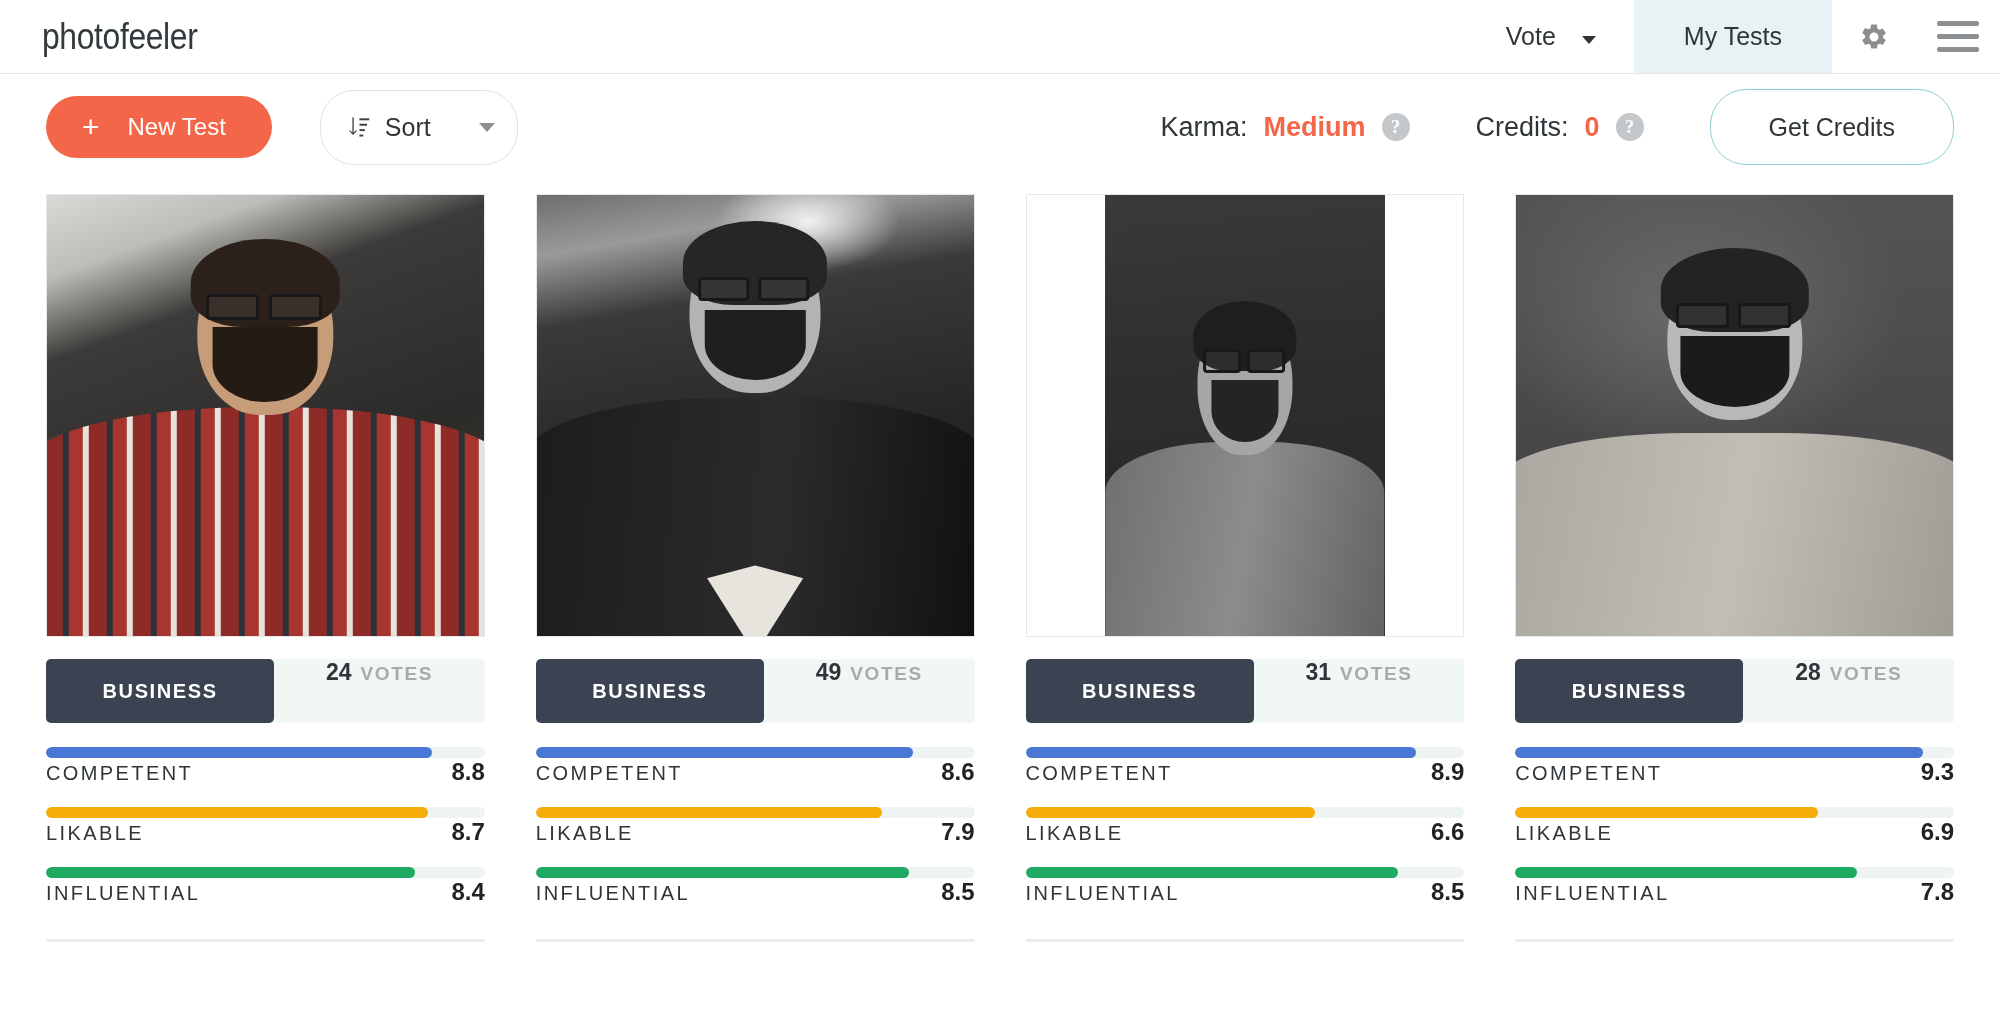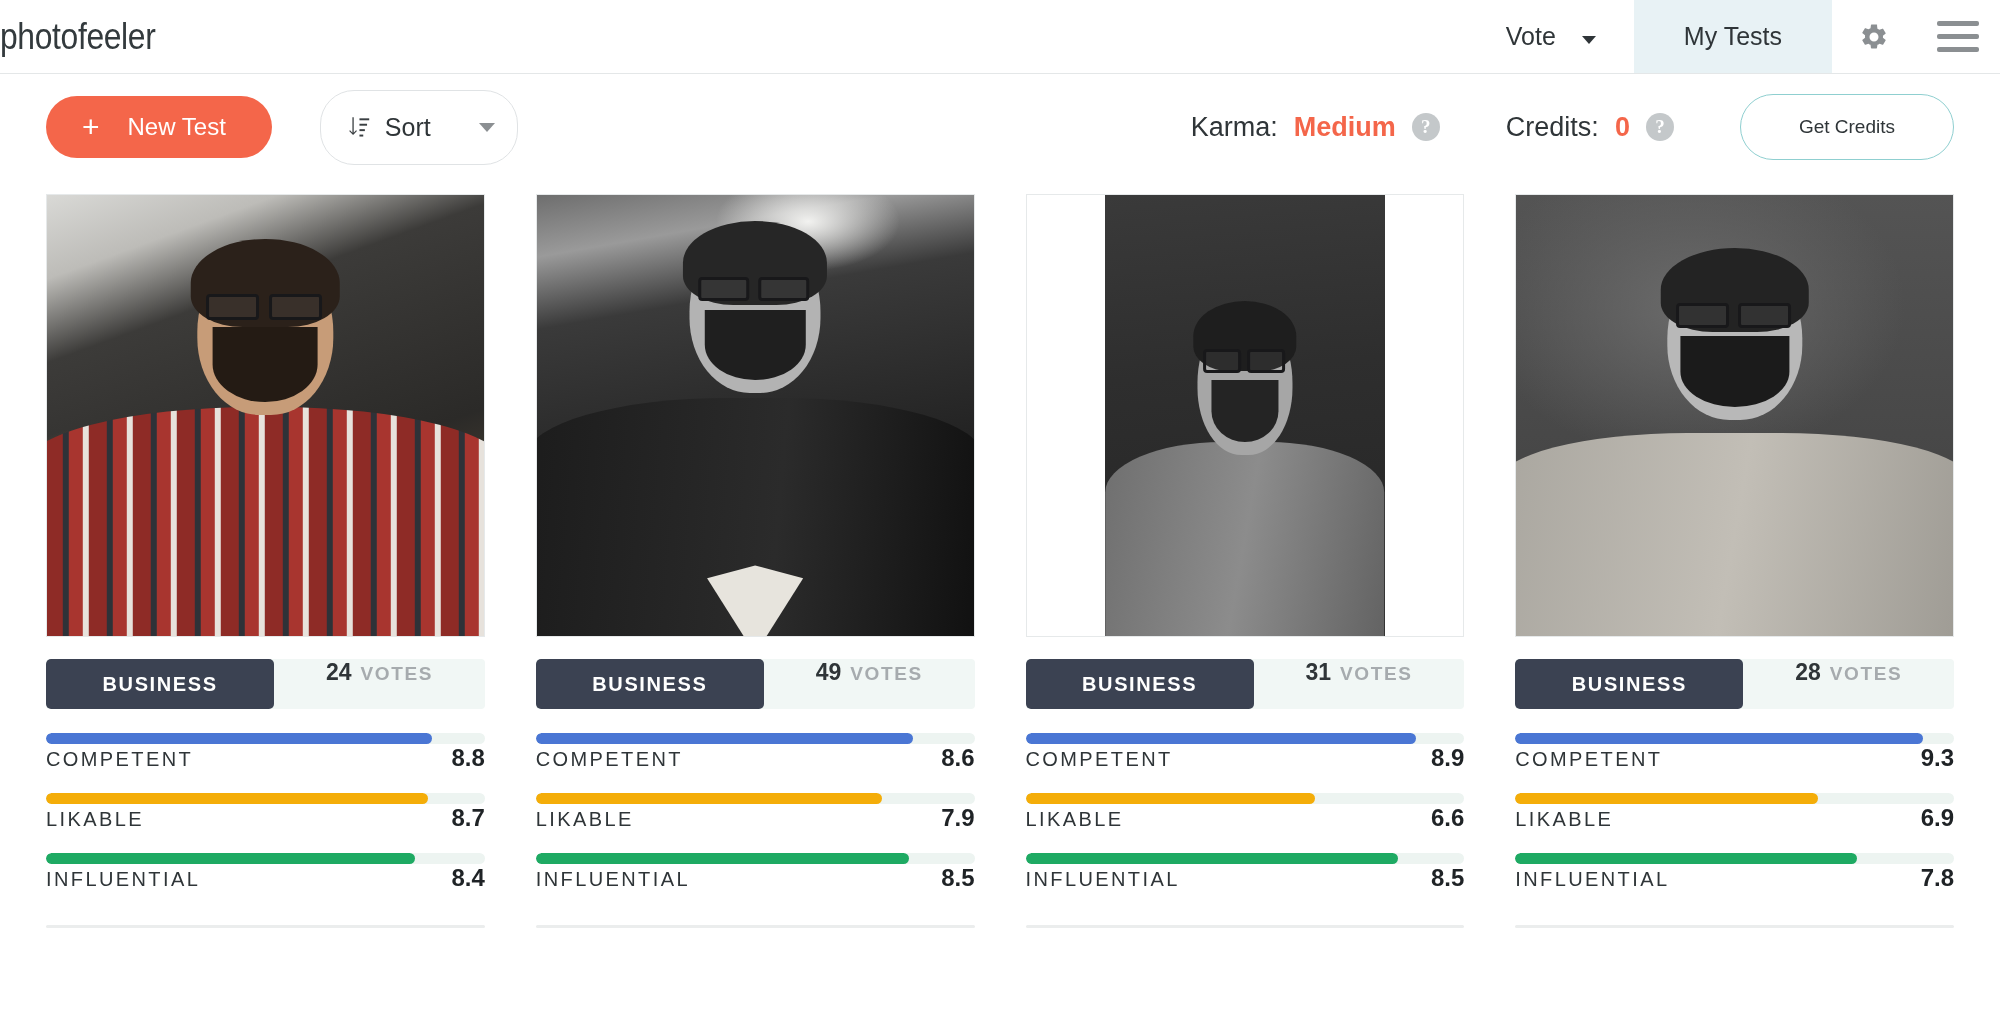--- a/index.html
+++ b/index.html
@@ -13,20 +13,21 @@
   
   .header {
     height: 74px;
     display: flex;
     align-items: stretch;
     border-bottom: 1px solid #e4e7e8;
     background: #ffffff;
   }
   .brand {
     display: flex; align-items: center;
+    padding-left: 42px;
     flex: 0 0 auto;
   }
   .brand-text {
     font-size: 37px;
     color: #333a3d;
     letter-spacing: -0.4px;
     font-family: "Liberation Sans Narrow", "Liberation Sans", sans-serif;
     transform: scaleX(0.86);
     transform-origin: left center;
     font-weight: 400;
@@ -124,23 +125,23 @@
     background: #c4c8ca; color: #ffffff;
     font-size: 19px; font-weight: bold;
     display: flex; align-items: center; justify-content: center;
     cursor: pointer;
     font-family: "Liberation Serif", serif;
   }
   .btn-get-credits {
     background: #ffffff;
     border: 1px solid #8fcfd0;
     border-radius: 36px;
-    height: 66px;
+    height: 76px;
     padding: 0 58px;
-    font-size: 19px;
+    font-size: 25px;
     color: #2f3538;
     cursor: pointer;
     font-family: "Liberation Sans", sans-serif;
   }
 
   
   .grid {
     display: grid;
     grid-template-columns: repeat(4, 1fr);
     gap: 0 51px;
@@ -213,21 +214,21 @@
         display: flex; align-items: center; gap: 8%; }
   .ph-glasses i { display: block; border: 3px solid #18181a; border-radius: 4px; background: rgba(255,255,255,0.07); }
   .gl1 { top: 22.5%; width: 27%; } .gl1 i { width: 45%; height: 26px; }
   .gl2 { top: 18.5%; width: 26%; } .gl2 i { width: 45%; height: 24px; }
   .gl3 { top: 35%;   width: 30%; } .gl3 i { width: 45%; height: 24px; }
   .gl4 { top: 24.5%; width: 27%; } .gl4 i { width: 45%; height: 25px; }
 
   
   .type-bar {
     display: flex; align-items: stretch;
-    height: 50px;
+    height: 64px;
     margin-top: 22px;
     background: #f1f7f5;
     border-radius: 4px;
     overflow: hidden;
   }
   .type-tab {
     background: #3b4252;
     color: #ffffff;
     font-size: 20px;
     font-weight: bold;

